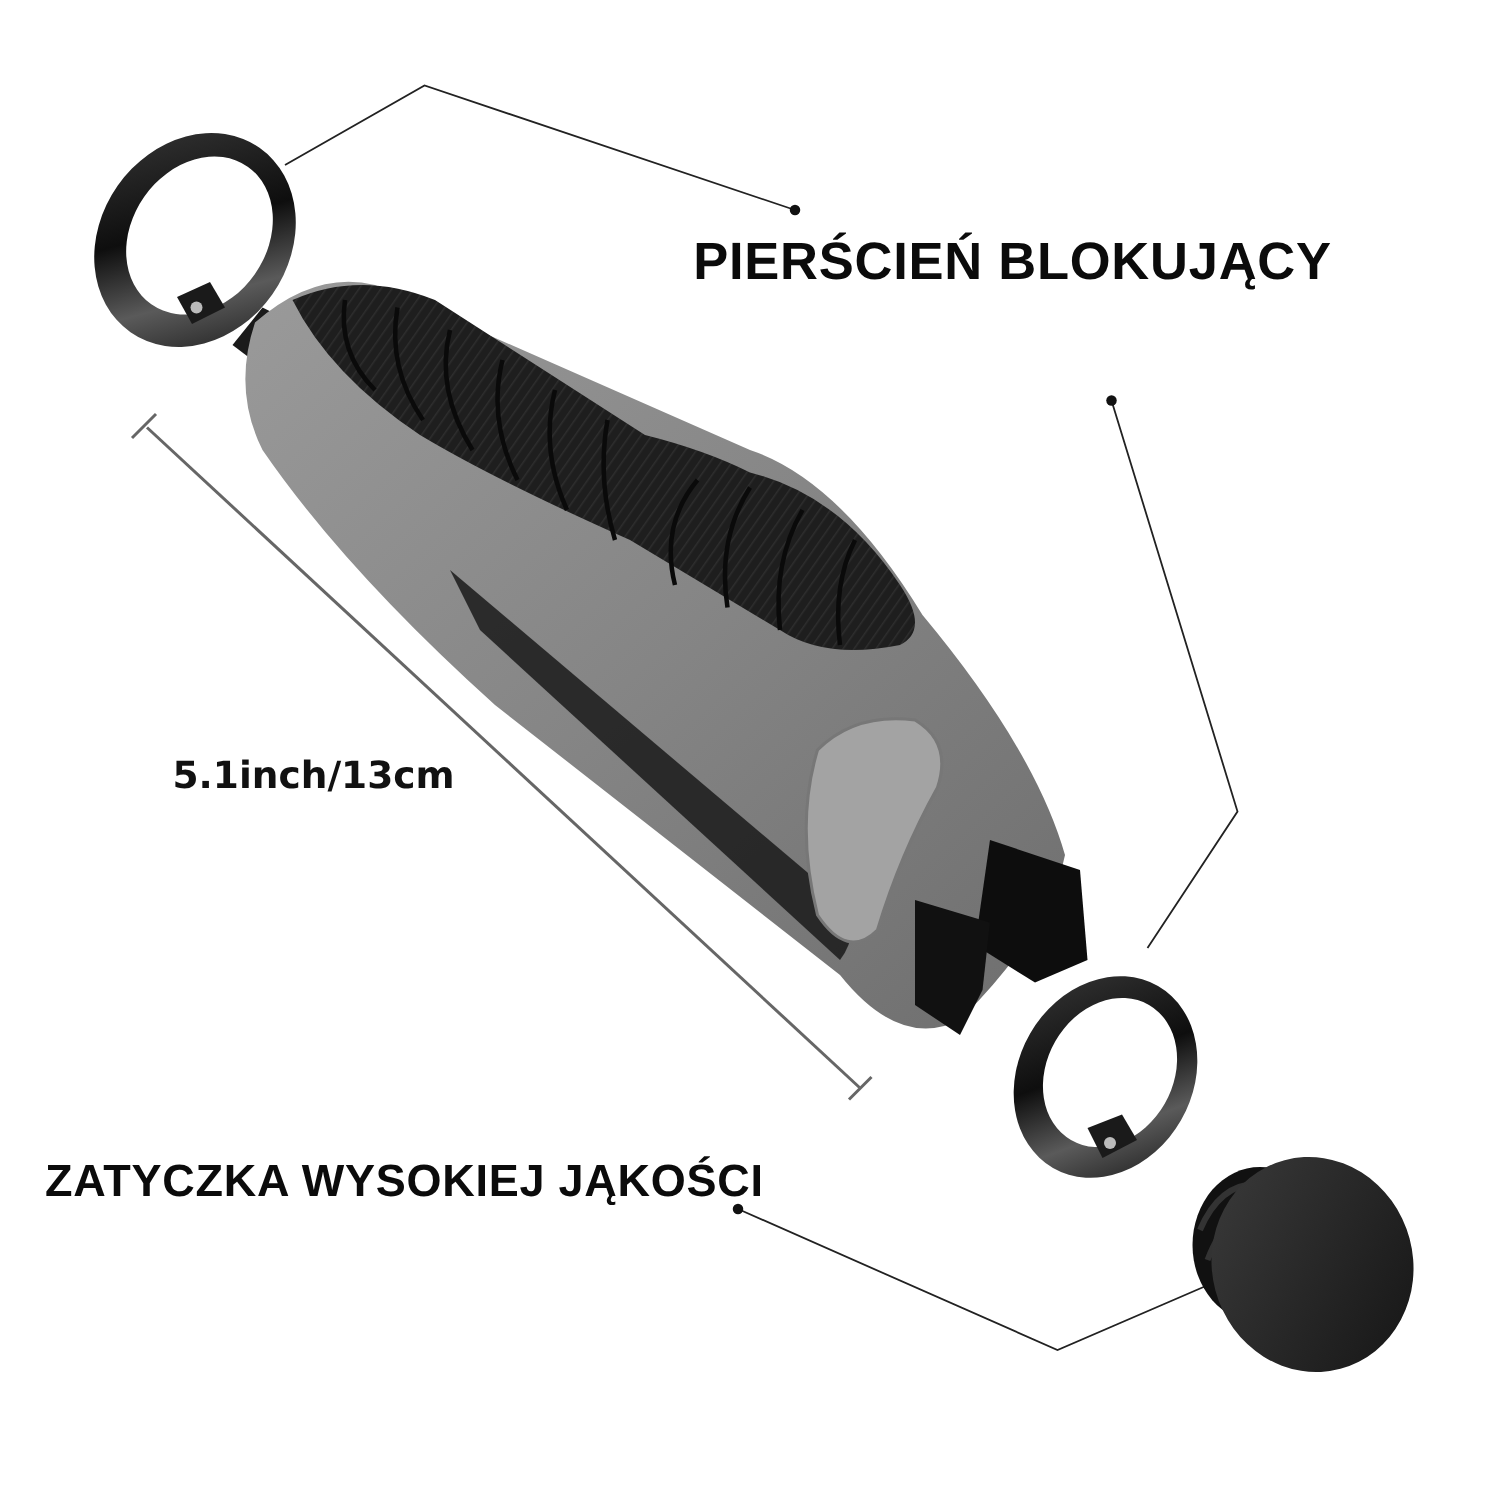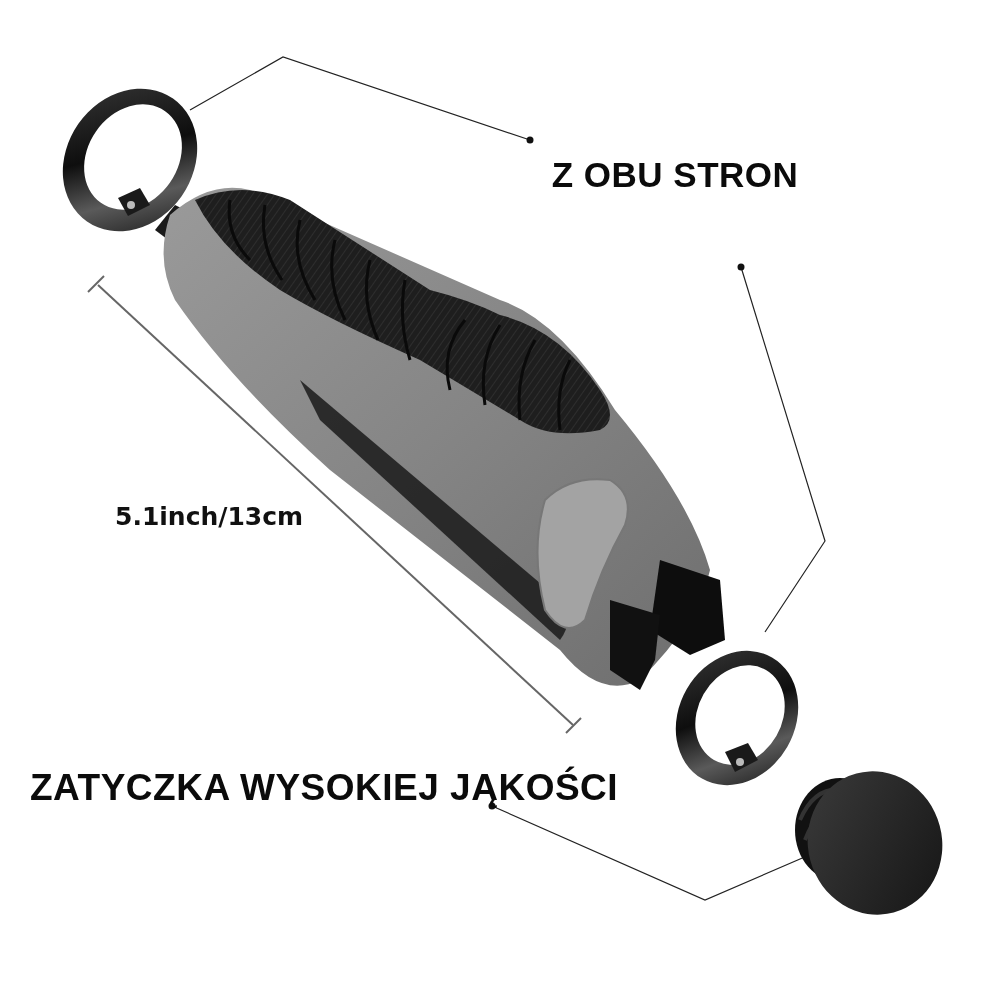--- a/index.html
+++ b/index.html
@@ -1,20 +1,20 @@
 <!DOCTYPE html>
 <html><head>
 <meta charset="utf-8">
 <style>
   html, body { margin:0; padding:0; background:#ffffff; }
   body { width:1005px; height:1005px; position:relative; overflow:hidden; font-family:"Liberation Sans", sans-serif; }
   .canvas { position:absolute; left:0; top:0; width:1005px; height:1005px; }
   .label-heading { position:absolute; font-family:"Liberation Sans", sans-serif; font-weight:bold; color:#0b0b0b; letter-spacing:0.5px; }
   #label-ring { left:440px; top:152px; width:470px; text-align:center; font-size:35px; line-height:46px; }
-  #label-plug { left:30px; top:766px; font-size:37px; line-height:44px; white-space:nowrap;text-align:right; }
+  #label-plug { left:30px; top:766px; font-size:30px; line-height:44px; white-space:nowrap;text-align:right; }
   #label-dim { position:absolute; left:115px; top:502px; font-family:"DejaVu Sans", sans-serif; font-size:25px; font-weight:bold; color:#111; white-space:nowrap;text-align:center; }
 </style>
 </head>
 <body>
 
 <svg class="canvas" viewBox="0 0 1005 1005" xmlns="http://www.w3.org/2000/svg">
   <defs>
     <linearGradient id="ringGrad" x1="0" y1="0" x2="1" y2="1">
       <stop offset="0" stop-color="#3a3a3a"></stop>
       <stop offset="0.45" stop-color="#0e0e0e"></stop>
@@ -102,18 +102,18 @@
 
   <g>
     <ellipse cx="840" cy="830" rx="45" ry="52" fill="#111"></ellipse>
     <path d="M800,820 Q815,785 845,790" stroke="#333" stroke-width="4" fill="none"></path>
     <path d="M805,840 Q820,800 850,805" stroke="#333" stroke-width="4" fill="none"></path>
     <ellipse cx="875" cy="843" rx="67" ry="72" transform="rotate(-15 875 843)" fill="url(#plugGrad)"></ellipse>
   </g>
 </svg>
 
 <div class="label-heading" id="label-ring">
-  <div>Z OBU STRON</div>
+  <div>PIERŚCIEŃ BLOKUJĄCY</div>
 </div>
 
 <div class="label-heading" id="label-plug">ZATYCZKA WYSOKIEJ JĄKOŚCI</div>
 
 <div id="label-dim">5.1inch/13cm</div>
 
 </body></html>

